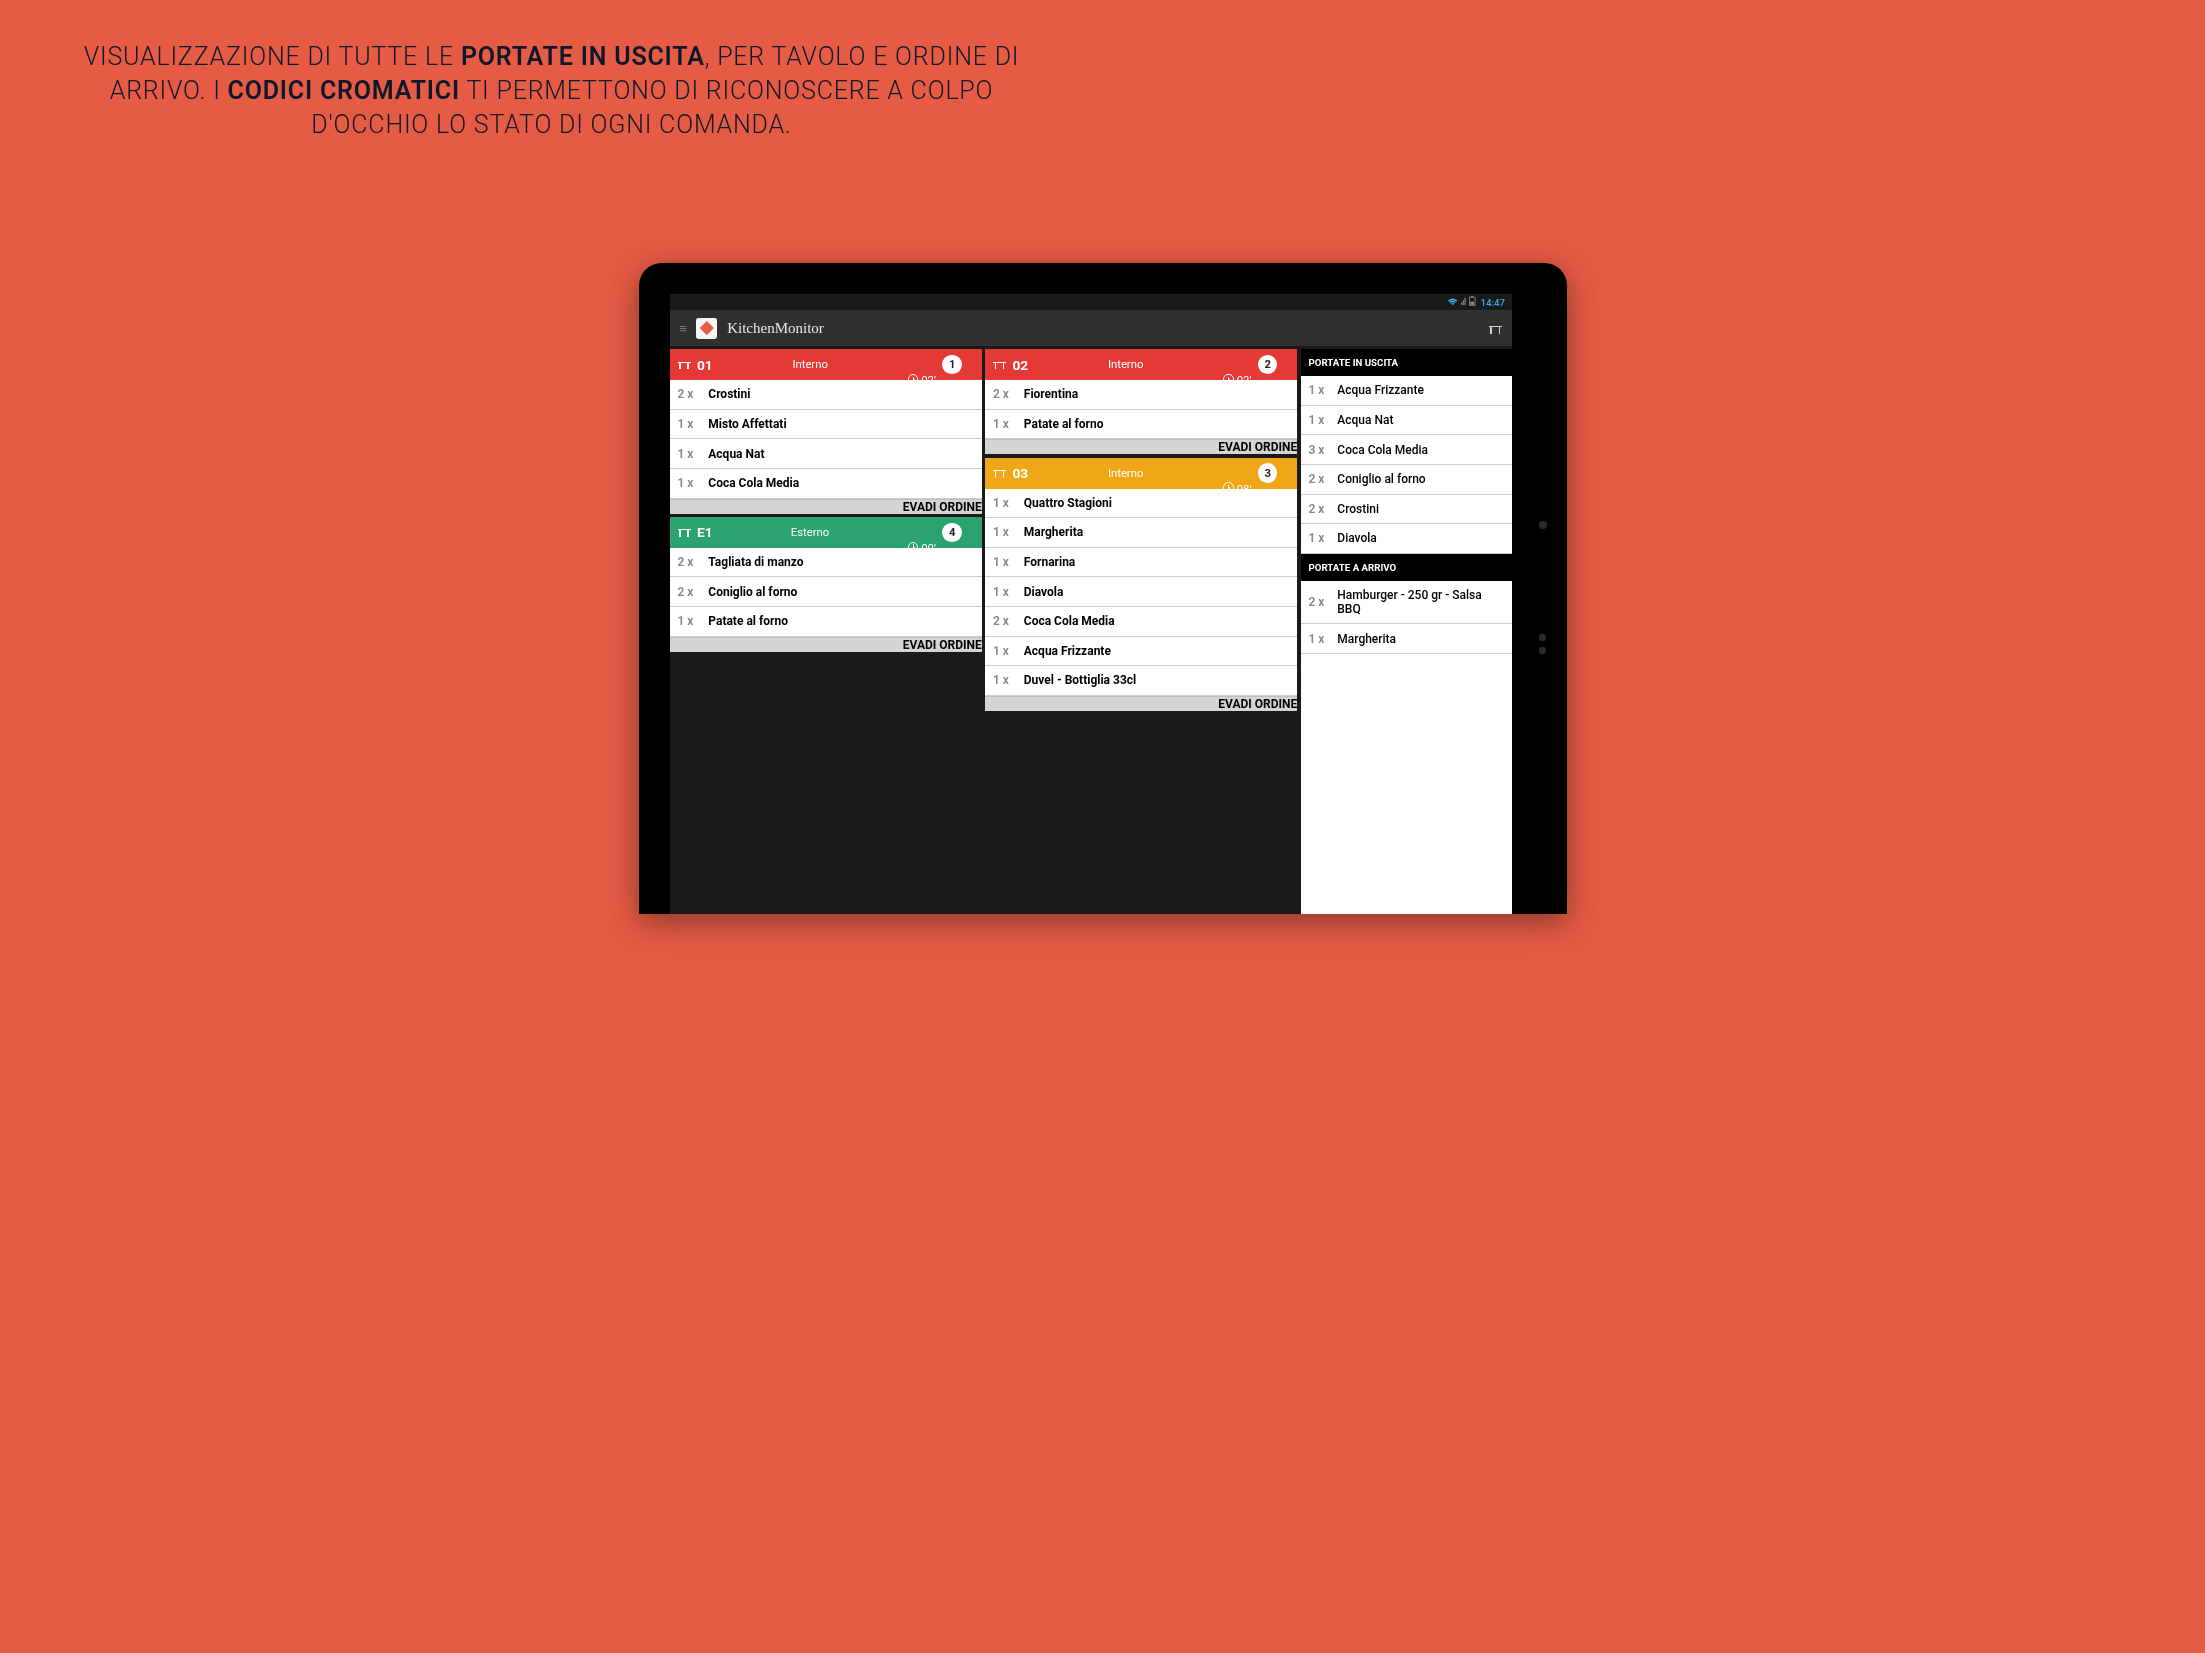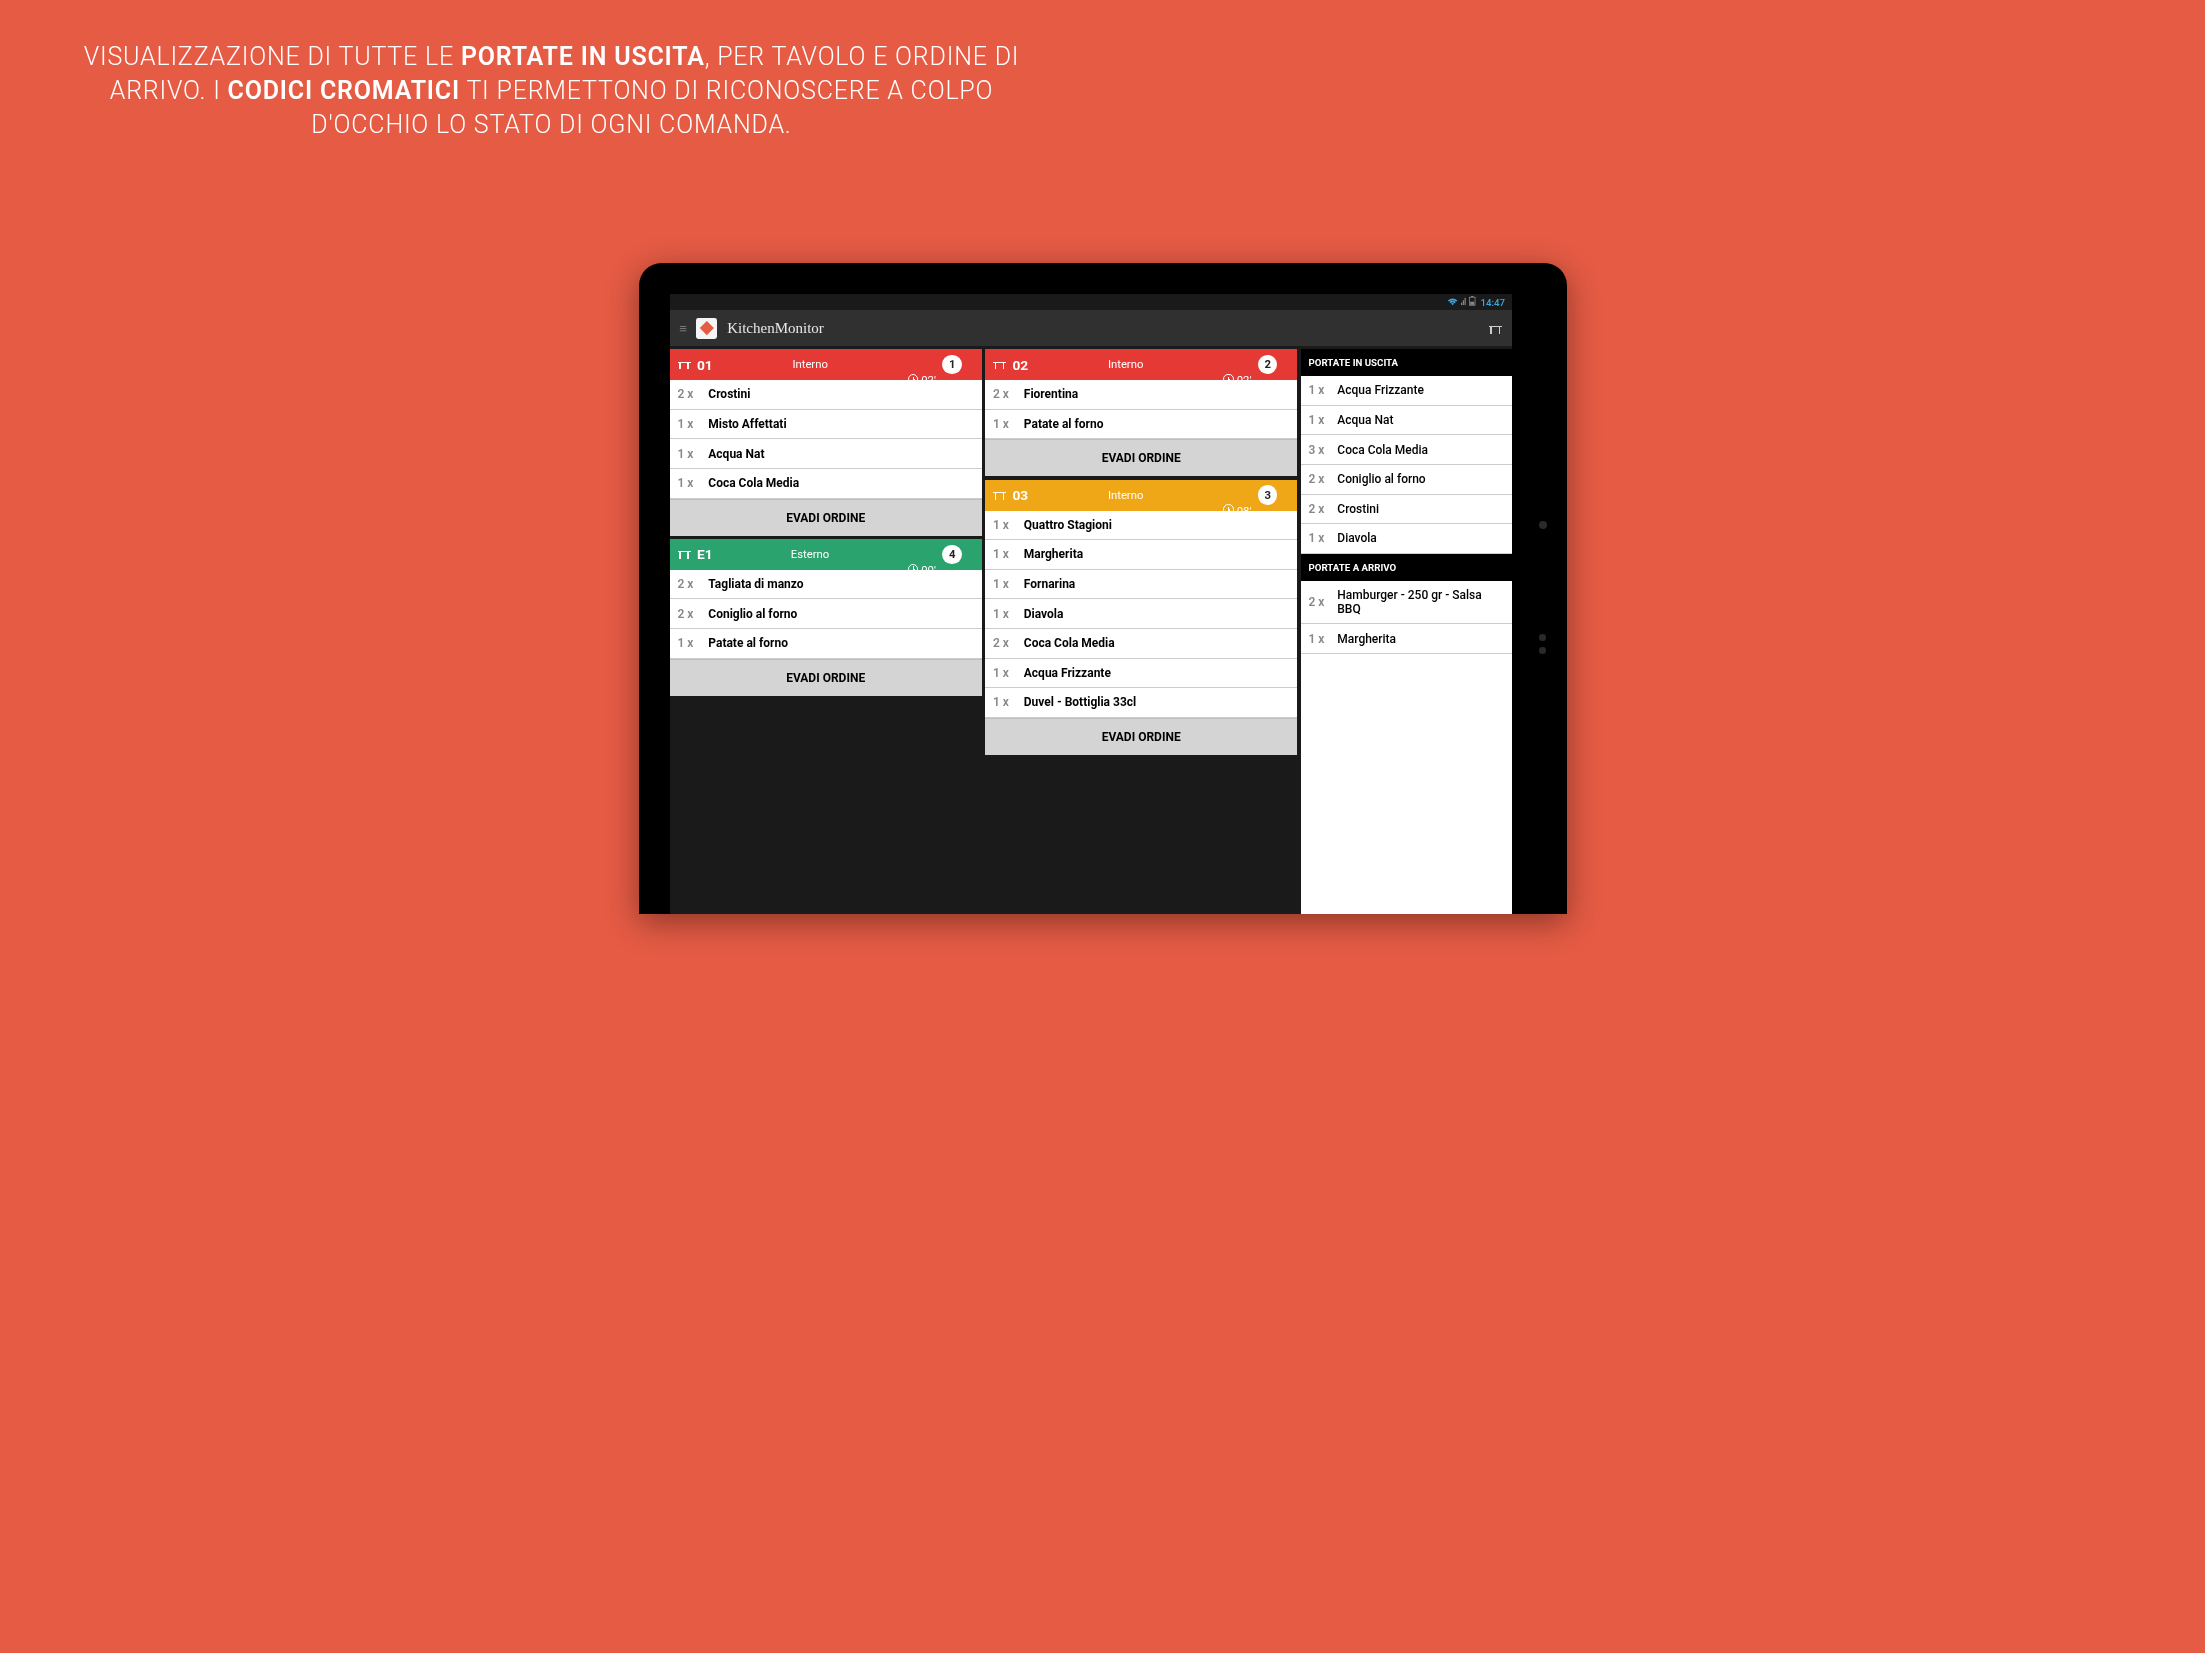--- a/index.html
+++ b/index.html
@@ -4,21 +4,21 @@
 <style>
   * { box-sizing: border-box; margin: 0; padding: 0; }
   body {
     background: #e55b44;
     font-family: -apple-system, BlinkMacSystemFont, "Segoe UI", Roboto, Helvetica, Arial, sans-serif;
     width: 1103px;
     height: 827px;
     overflow: hidden;
   }
   .promo-text {
-    color: #ffffff;
+    color: #0f172a;
     text-align: center;
     font-size: 25px;
     font-weight: 300;
     letter-spacing: 0.8px;
     padding: 40px 48px 24px;
     line-height: 1.35;
   }
   .promo-text .bold { font-weight: 600; }
 
   .tablet {
@@ -153,23 +153,23 @@
     border-bottom: 0.8px solid #ccc;
     padding: 7.3px 8px;
     gap: 4.8px;
     font-size: 12px;
   }
   .order-row:last-of-type { border-bottom: 0.8px solid #aaa; }
   .or-qty { color: #888; font-weight: 600; min-width: 26px; }
   .or-name { font-weight: 700; }
   .evadi-btn {
     background: #d4d4d4;
-    text-align: center;
+    text-align: right;
     font-weight: 700;
-    padding: 11px 0;
+    padding: 0 0;
     font-size: 12px;
     border-top: 0.8px solid #bfbfbf;
   }
 
   .side-section-header {
     background: #000;
     color: #fff;
     font-size: 9.7px;
     font-weight: 700;
     padding: 8px 8px;

